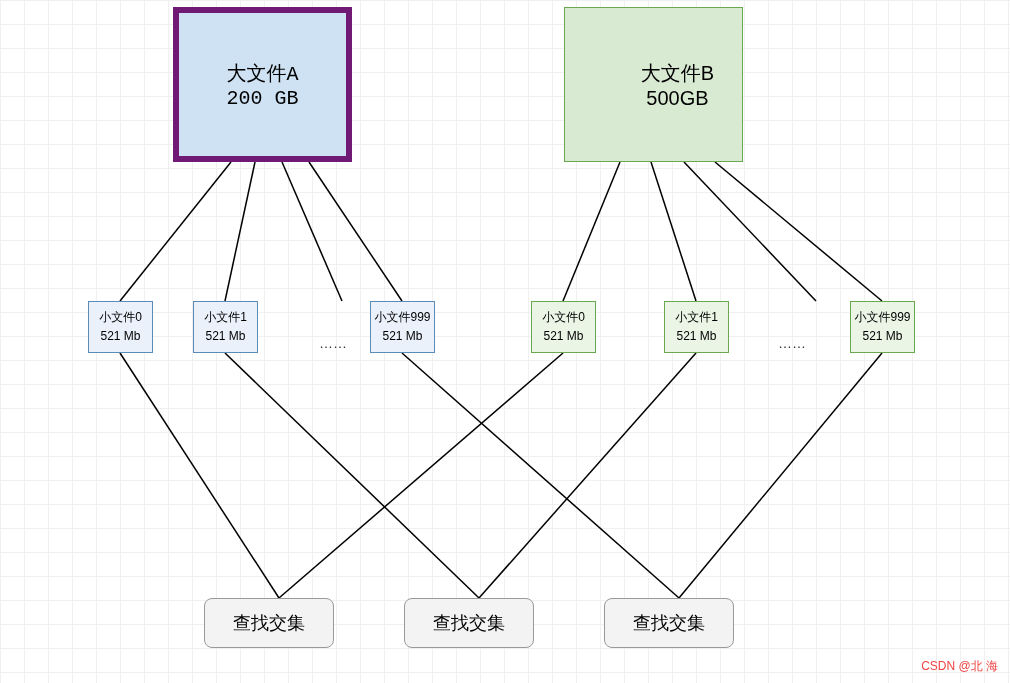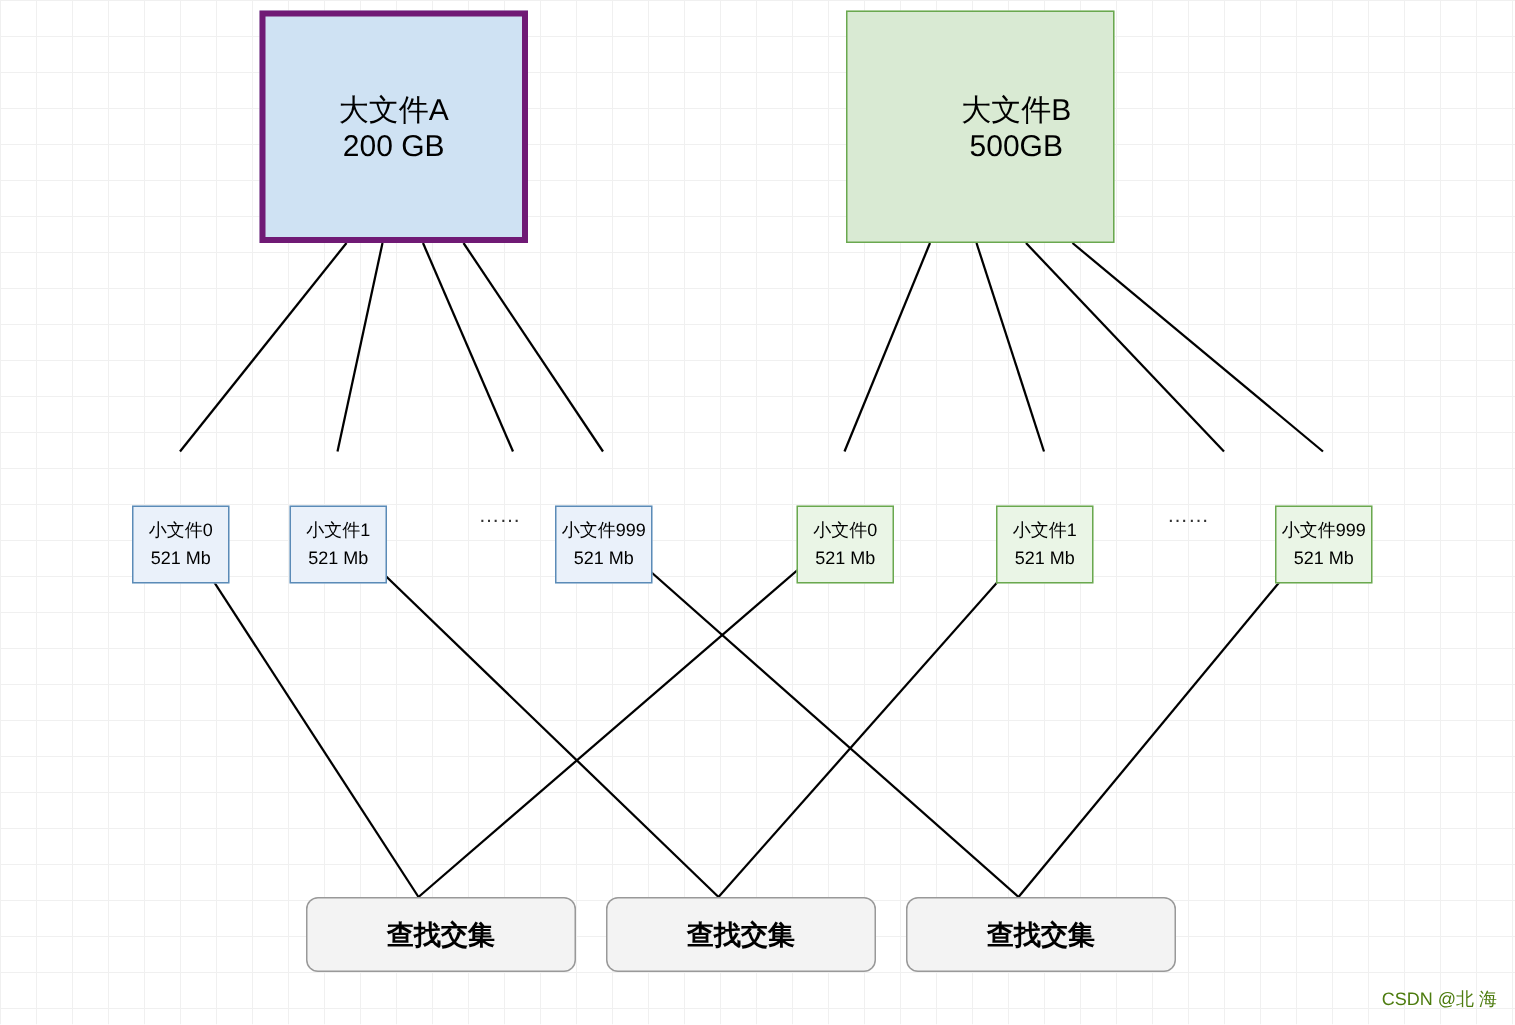--- a/index.html
+++ b/index.html
@@ -34,59 +34,58 @@
     align-items: center;
     justify-content: center;
     box-sizing: border-box;
     text-align: center;
     z-index: 2;
   }
   .big-a {
     left: 173px; top: 7px;
     width: 179px; height: 155px;
     background: #cfe2f3;
-    border: 4px solid #701a75;
+    border: 6px solid #701a75;
     font-size: 20px;
+    font-family: Liberation Mono, monospace;
   }
   .big-b {
     left: 564px; top: 7px;
     width: 179px; height: 155px;
     background: #d9ead3;
     border: 1px solid #6aa84f;
     font-size: 20px;
     padding-left: 48px;
   }
   .small {
     width: 65px; height: 52px;
     font-size: 12px;
     line-height: 1.6;
-    margin-top: 36px;
   }
   .small.a { background: #eaf1fa; border: 1px solid #5b8bb7; }
   .small.b { background: #eaf5e6; border: 1px solid #6aa84f; }
   .result {
-    width: 180px; height: 50px;
+    width: 130px; height: 50px;
     background: #f3f3f3;
     border: 1px solid #999;
     border-radius: 8px;
     font-size: 18px;
-    font-weight: bold;
   }
   .ellipsis {
     position: absolute;
     font-size: 14px;
     color: #333;
     z-index: 2;
   }
   .watermark {
     position: absolute;
     right: 12px;
     bottom: 8px;
     font-size: 12px;
-    color: #4d7c0f;
+    color: #ef4444;
     z-index: 3;
   }
 </style>
 </head>
 <body>
 <div class="grid-bg"></div>
 
 <svg class="lines" width="1010" height="683">
 
   <line x1="231" y1="162" x2="120" y2="301" stroke="#000" stroke-width="1.5"></line>

